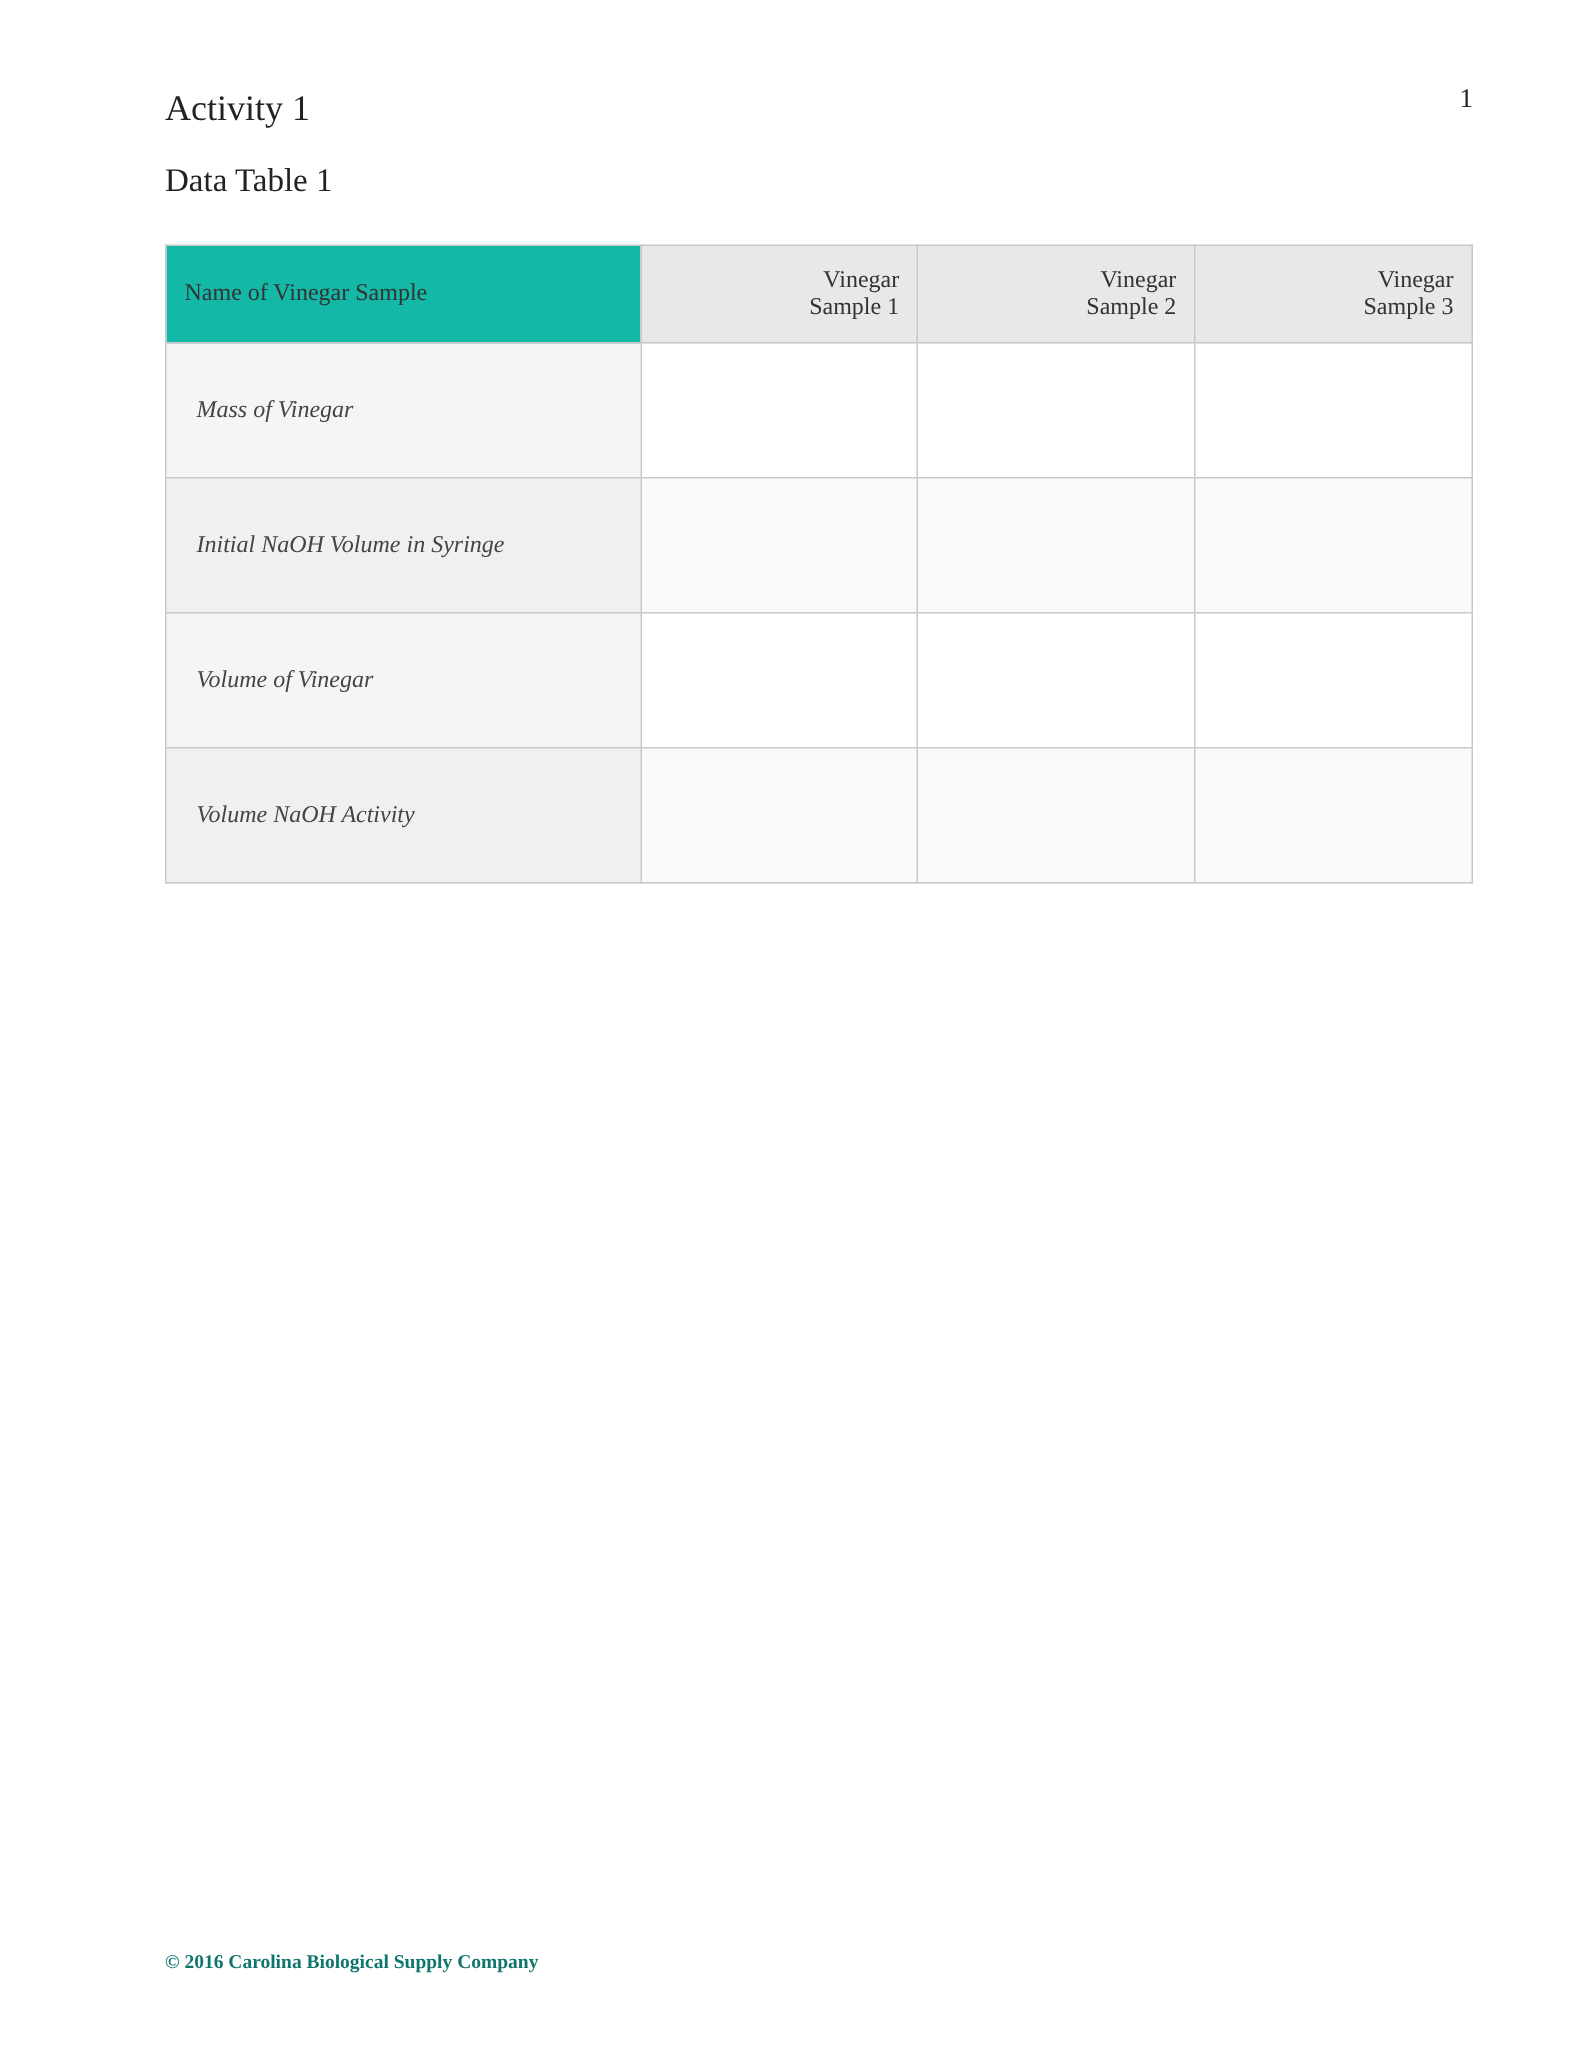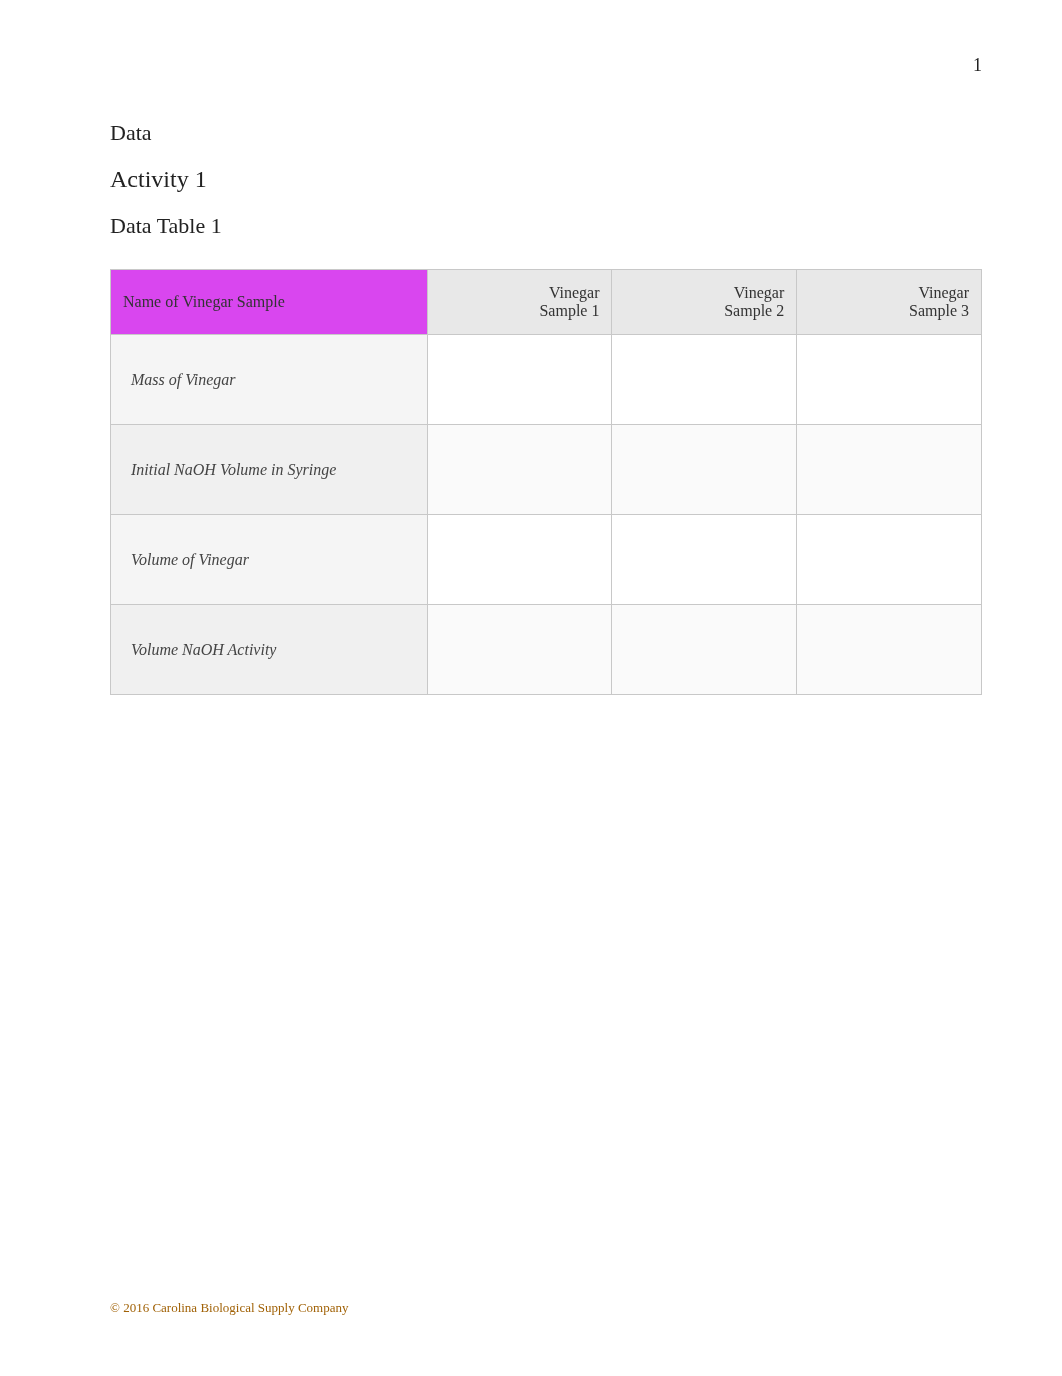--- a/index.html
+++ b/index.html
@@ -66,21 +66,21 @@
 
     .data-table thead tr th {
       background-color: #e8e8e8;
       text-align: right;
       font-size: 16px;
       padding: 14px 12px;
       color: #333;
     }
 
     .data-table thead tr th:first-child {
-      background-color: #d946ef;
+      background-color: #14b8a6;
       text-align: left;
     }
 
     .data-table tbody tr td {
       background-color: #ffffff;
       height: 90px;
       vertical-align: middle;
     }
 
     .data-table tbody tr td:first-child {
@@ -102,31 +102,31 @@
 
     .data-table tbody tr:nth-child(even) td:first-child {
       background-color: #f0f0f0;
     }
 
     .footer {
       position: absolute;
       bottom: 60px;
       left: 110px;
       font-size: 13px;
-      color: #a16207;
+      color: #0f766e;
+      font-weight: bold;
     }
   </style>
 </head>
 <body>
 
 <div class="page">
 
   <div class="page-number">1</div>
 
-  <div class="section-data">Data</div>
 
   <div class="activity-title">Activity 1</div>
 
   <div class="table-title">Data Table 1</div>
 
   <table class="data-table">
     <thead>
       <tr>
         <th>Name of Vinegar Sample</th>
         <th>Vinegar<br>Sample 1</th>

